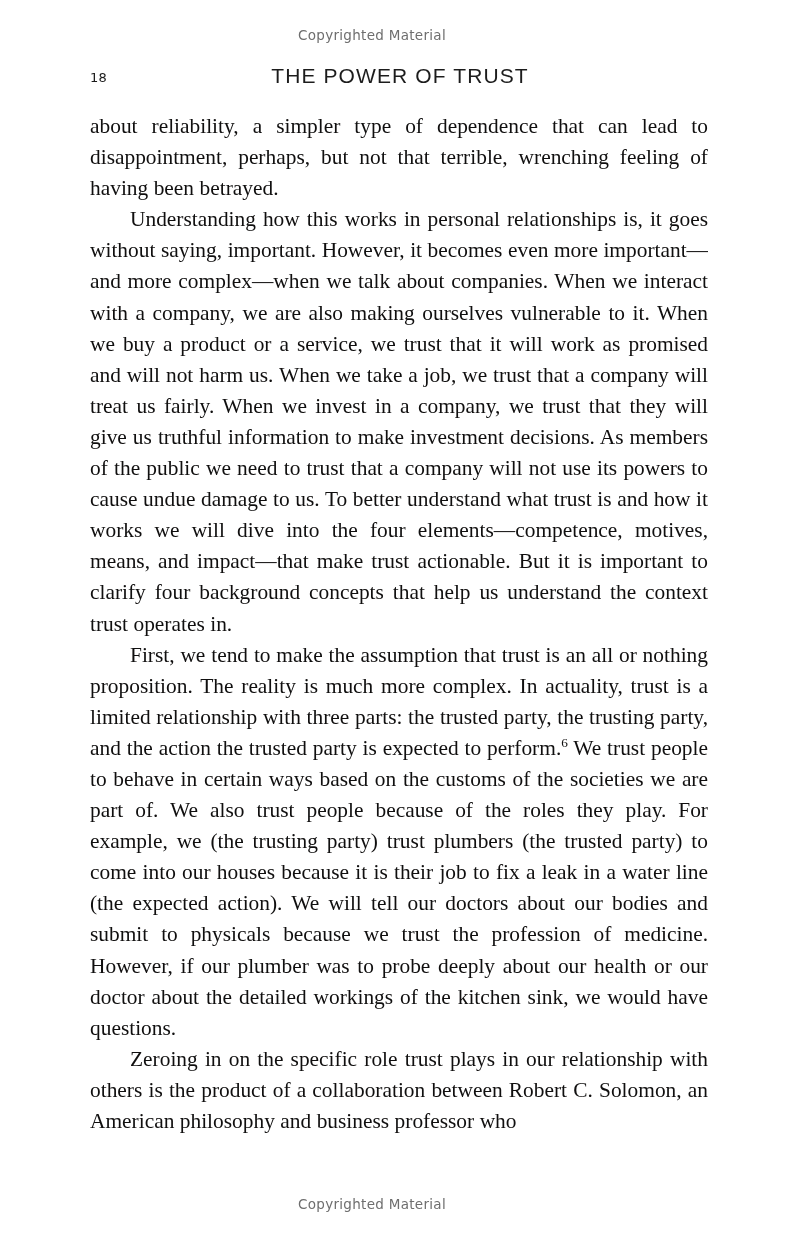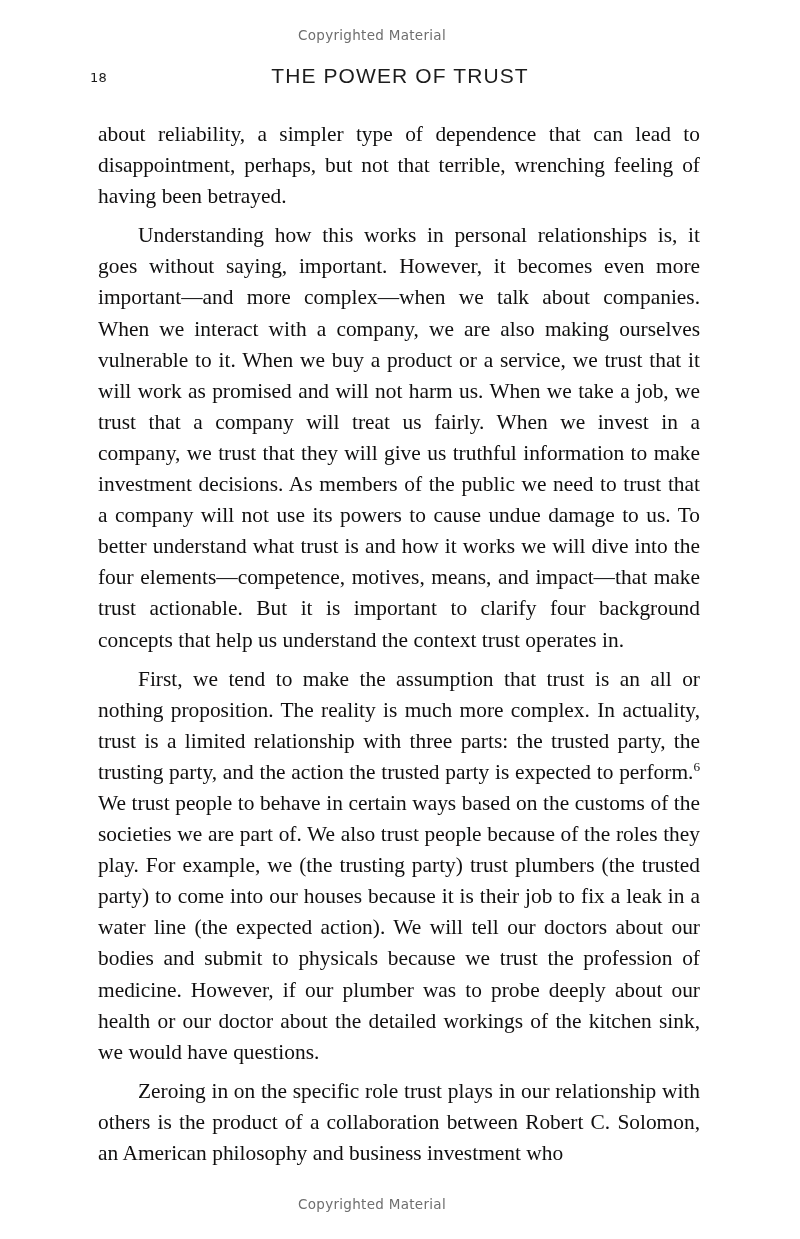--- a/index.html
+++ b/index.html
@@ -71,21 +71,21 @@
   }
 
   
   .textblock {
     position: absolute;
     left: 90px;
     top: 111px;
     width: 618px;
   }
   .para {
-    margin: 8px;
+    margin: 0;
     text-align: justify;
     text-align-last: left;
     font-size: 21.4px;
     line-height: 31.1px;
     color: #100f0f;
     hyphens: none;
     word-spacing: 0.1px;
   }
   .para.indent {
     text-indent: 40px;
@@ -106,18 +106,18 @@
 
   <div class="runhead">
     <div class="folio">18</div>
     <div class="runhead-title">THE POWER OF TRUST</div>
   </div>
 
   <div class="textblock">
     <p class="para">about reliability, a simpler type of dependence that can lead to disappointment, perhaps, but not that terrible, wrenching feeling of having been betrayed.</p>
     <p class="para indent">Understanding how this works in personal relationships is, it goes without saying, important. However, it becomes even more important—and more complex—when we talk about companies. When we interact with a company, we are also making ourselves vulnerable to it. When we buy a product or a service, we trust that it will work as promised and will not harm us. When we take a job, we trust that a company will treat us fairly. When we invest in a company, we trust that they will give us truthful information to make investment decisions. As members of the public we need to trust that a company will not use its powers to cause undue damage to us. To better understand what trust is and how it works we will dive into the four elements—competence, motives, means, and impact—that make trust actionable. But it is important to clarify four background concepts that help us understand the context trust operates in.</p>
     <p class="para indent">First, we tend to make the assumption that trust is an all or nothing proposition. The reality is much more complex. In actuality, trust is a limited relationship with three parts: the trusted party, the trusting party, and the action the trusted party is expected to perform.<span class="fn">6</span> We trust people to behave in certain ways based on the customs of the societies we are part of. We also trust people because of the roles they play. For example, we (the trusting party) trust plumbers (the trusted party) to come into our houses because it is their job to fix a leak in a water line (the expected action). We will tell our doctors about our bodies and submit to physicals because we trust the profession of medicine. However, if our plumber was to probe deeply about our health or our doctor about the detailed workings of the kitchen sink, we would have questions.</p>
-    <p class="para indent">Zeroing in on the specific role trust plays in our relationship with others is the product of a collaboration between Robert C. Solomon, an American philosophy and business investment who</p>
+    <p class="para indent">Zeroing in on the specific role trust plays in our relationship with others is the product of a collaboration between Robert C. Solomon, an American philosophy and business professor who</p>
   </div>
 
   <div class="watermark watermark-bot">Copyrighted Material</div>
 
 </div>
 
 </body></html>

